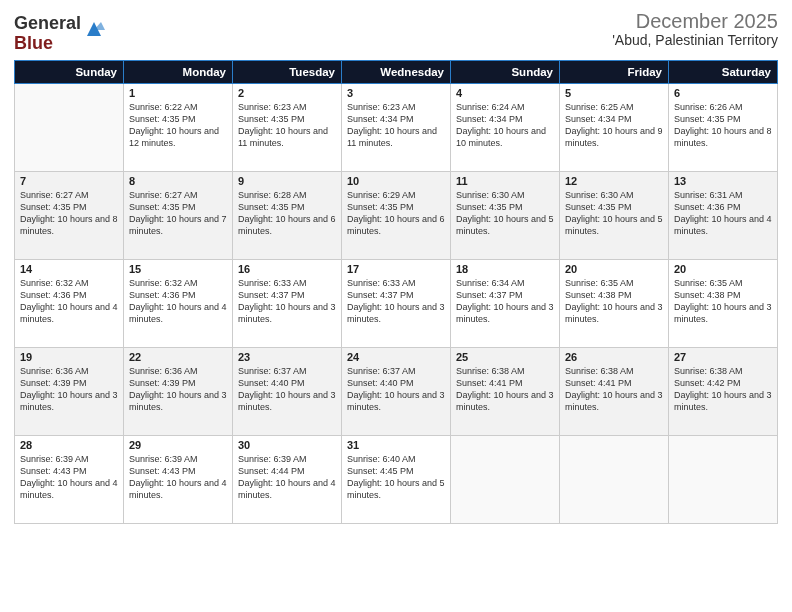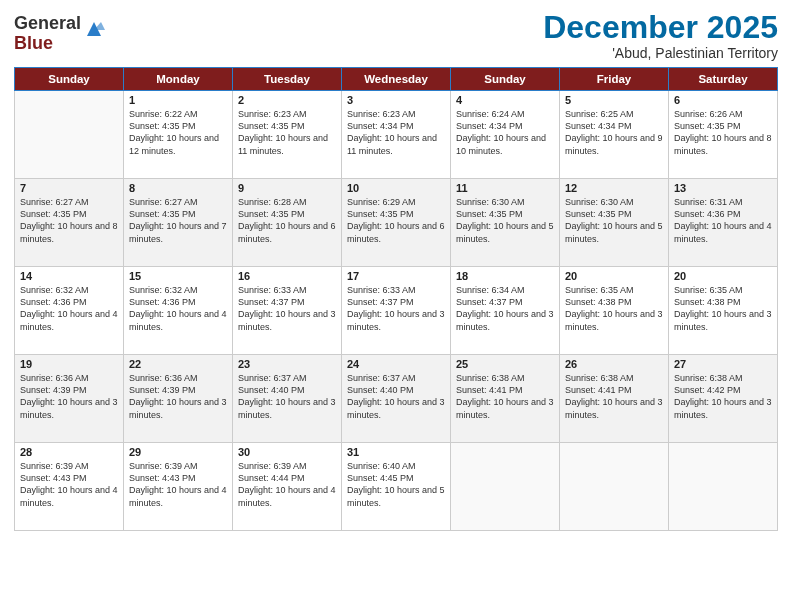--- a/index.html
+++ b/index.html
@@ -46,42 +46,42 @@
     .logo-icon {
       width: 22px;
       height: 22px;
       margin-left: 2px;
       margin-top: -10px;
     }
     .title-block {
       text-align: right;
     }
     .month-title {
-      font-size: 32px;
-      font-weight: 700;
-      color: #0369a1;
+      font-size: 20px;
+      font-weight: 400;
+      color: #737373;
       line-height: 1.1;
     }
     .location-title {
       font-size: 14px;
       color: #333;
     }
     .calendar {
       flex: 1;
       border: 1px solid #ccc;
       border-collapse: collapse;
       width: 100%;
       table-layout: fixed;
     }
     .calendar th {
-      background: #7f1d1d;
+      background: #0f172a;
       color: #fff;
       font-size: 11.5px;
       font-weight: bold;
-      text-align: center;
+      text-align: right;
       padding: 5px 6px;
       border: 1px solid #2a7dc9;
     }
     .calendar td {
       border: 1px solid #ccc;
       vertical-align: top;
       padding: 3px 5px;
       font-size: 9.5px;
       color: #333;
       background: #fff;

